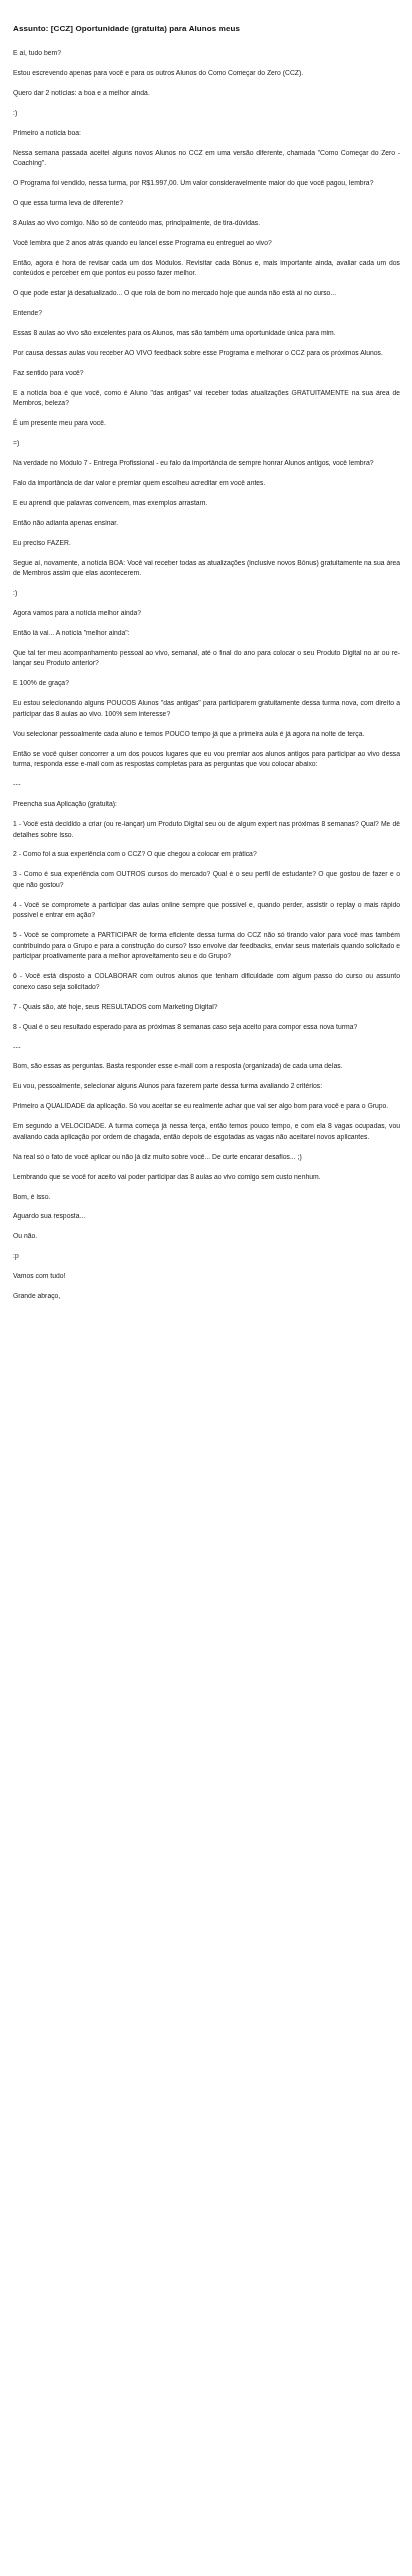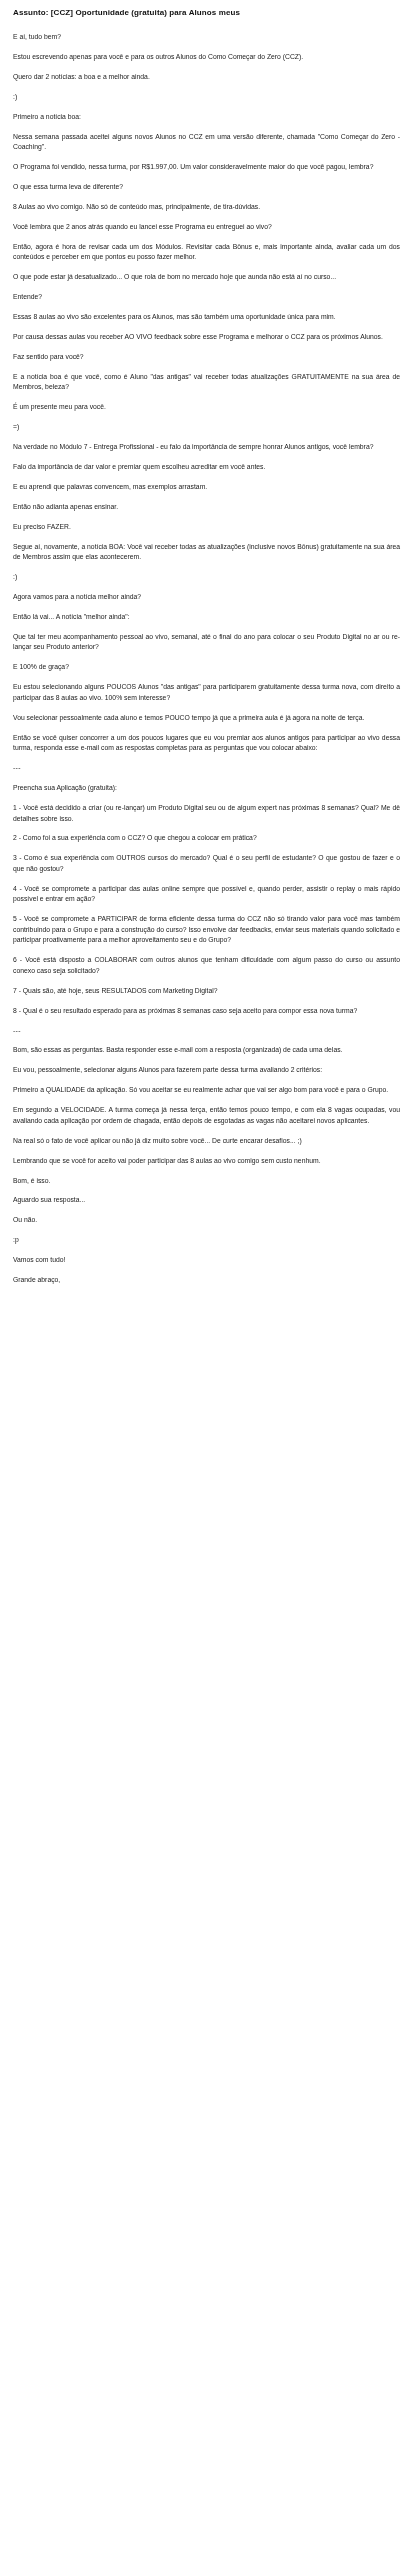--- a/index.html
+++ b/index.html
@@ -14,21 +14,21 @@
   }
   .page {
     width: 413px;
     box-sizing: border-box;
     padding: 8.2px 13px 23.5px 13px;
   }
   .subject {
     font-size: 8px;
     font-weight: bold;
     color: #111111;
-    margin: 0 0 13px 0;
+    margin: 16px 0 13px 0;
     line-height: 1.35;
     letter-spacing: 0.1px;
   }
   .body {
     font-size: 6.8px;
     line-height: 1.55;
     color: #1a1a1a;
     text-align: justify;
   }
   .body p {

